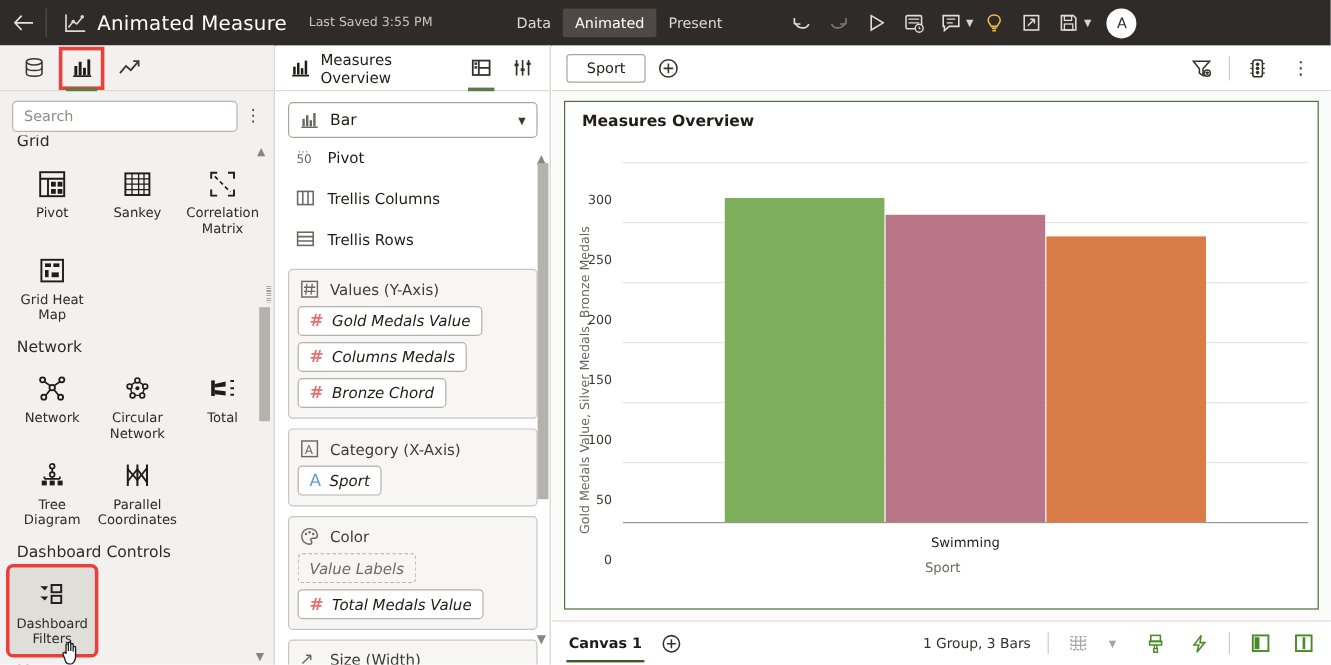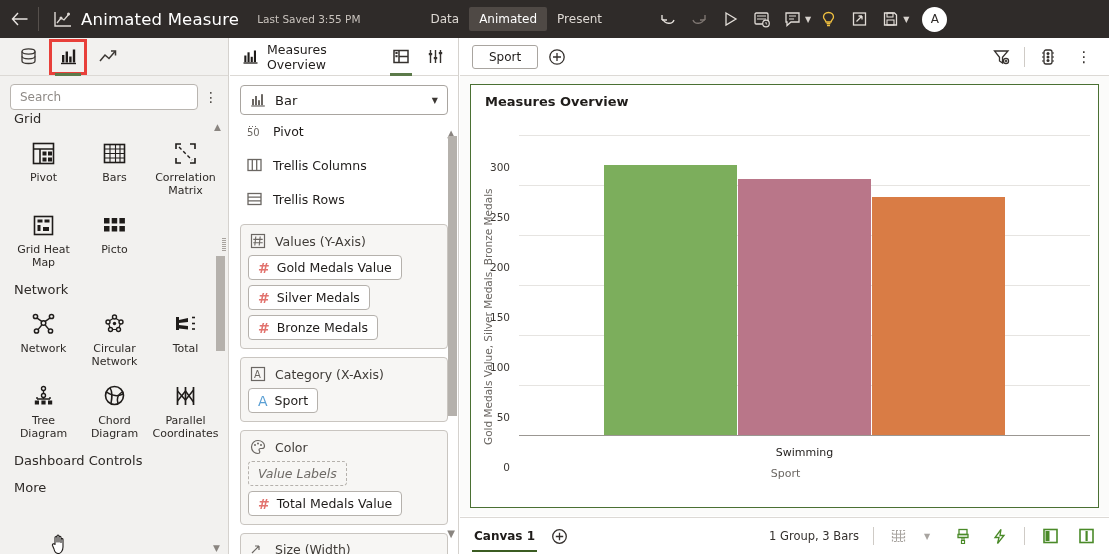--- a/index.html
+++ b/index.html
@@ -138,21 +138,21 @@
     border: 1px solid #c9c5c0; border-radius: 4px; background: #f7f6f4;
     padding: 6px 7px 8px; margin-top: 8px;
   }
   .mp-shelf-head { display: flex; align-items: center; gap: 9px; padding: 2px 2px 6px; }
   .mp-shelf-head .lbl { font-size: 12.5px; color: #3f3b37; }
   .mp-pill {
     display: flex; align-items: center; gap: 7px; background: #ffffff;
     border: 1px solid #b5b1ac; border-radius: 4px; padding: 4px 9px; margin-bottom: 5px;
     cursor: pointer; width: max-content; max-width: 100%;
   }
-  .mp-pill .pl { font-size: 12.5px; color: #1f1c1a; }
+  .mp-pill .pl { font-size: 12.5px; color: #1f1c1a; font-style: italic; }
   .mp-pill.ghost { background: transparent; border: 1px dashed #b5b1ac; align-items: flex-end; }
   .mp-pill.ghost .pl { font-style: italic; color: #6e6a66; }
   .hash { color: #e2736e; font-weight: bold; font-size: 14px; line-height: 1; }
   .abc { color: #5a9fd4; font-size: 14px; line-height: 1; }
   .mp-updown {
     position: absolute; right: 3px; color: #8a8580; font-size: 10px; cursor: pointer;
   }
   .mp-vscroll {
     position: absolute; right: 1px; top: 60px; width: 9px; height: 280px; background: #b5b1ac;
   }
@@ -367,21 +367,21 @@
             </span>
             <span class="lbl">Pivot</span>
           </div>
           <div class="lp-item">
             <span class="ico">
               <svg width="25" height="25" viewBox="0 0 25 25">
                 <rect x="2.5" y="3.5" width="20" height="18" stroke="#1f1c1a" stroke-width="1.6" fill="none"></rect>
                 <path d="M2.5 8 H22.5 M2.5 12.5 H22.5 M2.5 17 H22.5 M8 3.5 V21.5 M13.5 3.5 V21.5 M18 3.5 V21.5" stroke="#1f1c1a" stroke-width="1.1"></path>
               </svg>
             </span>
-            <span class="lbl">Bars</span>
+            <span class="lbl">Sankey</span>
           </div>
           <div class="lp-item">
             <span class="ico">
               <svg width="25" height="25" viewBox="0 0 25 25">
                 <path d="M3 8 V3 H8 M17 3 H22 V8 M22 17 V22 H17 M8 22 H3 V17" stroke="#1f1c1a" stroke-width="1.6" fill="none"></path>
                 <path d="M6 6 L19 19" stroke="#1f1c1a" stroke-width="1.4" stroke-dasharray="3.5 2.5"></path>
               </svg>
             </span>
             <span class="lbl">Correlation Matrix</span>
           </div>
@@ -389,33 +389,20 @@
             <span class="ico">
               <svg width="25" height="25" viewBox="0 0 25 25">
                 <rect x="3.5" y="3.5" width="18" height="18" stroke="#1f1c1a" stroke-width="1.6" fill="none"></rect>
                 <rect x="6.5" y="6.5" width="5" height="3" fill="#1f1c1a"></rect>
                 <rect x="13.5" y="6.5" width="5" height="3" fill="#1f1c1a"></rect>
                 <rect x="6.5" y="12" width="3" height="6" fill="#1f1c1a"></rect>
                 <rect x="12" y="14" width="6" height="4" fill="#1f1c1a"></rect>
               </svg>
             </span>
             <span class="lbl">Grid Heat Map</span>
-          </div>
-          <div class="lp-item">
-            <span class="ico">
-              <svg width="25" height="18" viewBox="0 0 25 18">
-                <rect x="2" y="2" width="5.5" height="5.5" fill="#1f1c1a"></rect>
-                  <rect x="9.7" y="2" width="5.5" height="5.5" fill="#1f1c1a"></rect>
-                  <rect x="17.4" y="2" width="5.5" height="5.5" fill="#1f1c1a"></rect>
-                <rect x="2" y="10" width="5.5" height="5.5" fill="#1f1c1a"></rect>
-                  <rect x="9.7" y="10" width="5.5" height="5.5" fill="#1f1c1a"></rect>
-                  <rect x="17.4" y="10" width="5.5" height="5.5" fill="#1f1c1a"></rect>
-              </svg>
-            </span>
-            <span class="lbl">Picto</span>
           </div>
           <div></div>
         </div>
 
         <div class="lp-group-title">Network</div>
         <div class="lp-grid">
           <div class="lp-item">
             <span class="ico">
               <svg width="25" height="24" viewBox="0 0 25 24">
                 <circle cx="12.5" cy="11" r="2.3" stroke="#1f1c1a" stroke-width="1.5" fill="none"></circle>
@@ -463,43 +450,43 @@
                 <path d="M12.5 5.5 V8.5 M6 14 H19 M6 14 V12 M12.5 12.5 V14 M19 14 V12" stroke="#1f1c1a" stroke-width="1.4"></path>
                 <rect x="3.8" y="15.5" width="4.2" height="4" fill="#1f1c1a"></rect>
                 <rect x="10.4" y="15.5" width="4.2" height="4" fill="#1f1c1a"></rect>
                 <rect x="17" y="15.5" width="4.2" height="4" fill="#1f1c1a"></rect>
               </svg>
             </span>
             <span class="lbl">Tree Diagram</span>
           </div>
           <div class="lp-item">
             <span class="ico">
-              <svg width="25" height="24" viewBox="0 0 25 24">
-                <circle cx="12.5" cy="11.5" r="9" stroke="#1f1c1a" stroke-width="1.6" fill="none"></circle>
-                <path d="M4.5 8 C10 12 15 13 21 10" stroke="#1f1c1a" stroke-width="1.5" fill="none"></path>
-                <path d="M9 19.5 C10 14 11 9 8 3.5" stroke="#1f1c1a" stroke-width="1.5" fill="none"></path>
-                <path d="M16 19.5 C14.5 15 15.5 11 20 8" stroke="#1f1c1a" stroke-width="1.5" fill="none"></path>
-              </svg>
-            </span>
-            <span class="lbl">Chord Diagram</span>
-          </div>
-          <div class="lp-item">
-            <span class="ico">
               <svg width="25" height="22" viewBox="0 0 25 22">
                 <path d="M4.5 2 V20 M12.5 2 V20 M20.5 2 V20" stroke="#1f1c1a" stroke-width="1.7"></path>
                 <path d="M4.5 6 L12.5 15 L20.5 5" stroke="#1f1c1a" stroke-width="1.5" fill="none"></path>
                 <path d="M4.5 16 L12.5 6 L20.5 17" stroke="#1f1c1a" stroke-width="1.5" fill="none"></path>
               </svg>
             </span>
             <span class="lbl">Parallel Coordinates</span>
           </div>
         </div>
 
         <div class="lp-group-title">Dashboard Controls</div>
         <div class="lp-grid">
+          <div class="lp-item selected">
+            <span class="ico">
+              <svg width="25" height="22" viewBox="0 0 25 22">
+                <path d="M2.5 4.5 H9 L6.5 8 Z" fill="#1f1c1a"></path>
+                <path d="M2.5 13 H9 L6.5 16.5 Z" fill="#1f1c1a"></path>
+                <rect x="12" y="3.5" width="8" height="6" stroke="#1f1c1a" stroke-width="1.6" fill="none"></rect>
+                <rect x="12" y="12.5" width="8" height="6" stroke="#1f1c1a" stroke-width="1.6" fill="none"></rect>
+              </svg>
+            </span>
+            <span class="lbl">Dashboard Filters</span>
+          </div>
           <div></div>
         </div>
 
         <div class="lp-group-title">More</div>
       </div>
     </div>
 
     <div class="lp-vtrack-dots"></div>
     <div class="lp-vscroll"></div>
     <span class="lp-collapse" style="top:505px;">▼</span>
@@ -599,25 +586,25 @@
             </svg>
           </span>
           <span class="lbl">Values (Y-Axis)</span>
         </div>
         <div class="mp-pill">
           <span class="hash">#</span>
           <span class="pl">Gold Medals Value</span>
         </div>
         <div class="mp-pill">
           <span class="hash">#</span>
-          <span class="pl">Silver Medals</span>
+          <span class="pl">Columns Medals</span>
         </div>
         <div class="mp-pill" style="margin-bottom:0;">
           <span class="hash">#</span>
-          <span class="pl">Bronze Medals</span>
+          <span class="pl">Bronze Chord</span>
         </div>
       </div>
 
       <div class="mp-shelf">
         <div class="mp-shelf-head">
           <span>
             <svg width="16" height="16" viewBox="0 0 16 16">
               <rect x="1.5" y="1.5" width="13" height="13" stroke="#6b6763" stroke-width="1.2" fill="none"></rect>
               <text x="4" y="12" font-family="DejaVu Sans, sans-serif" font-size="10" fill="#6b6763">A</text>
             </svg>

